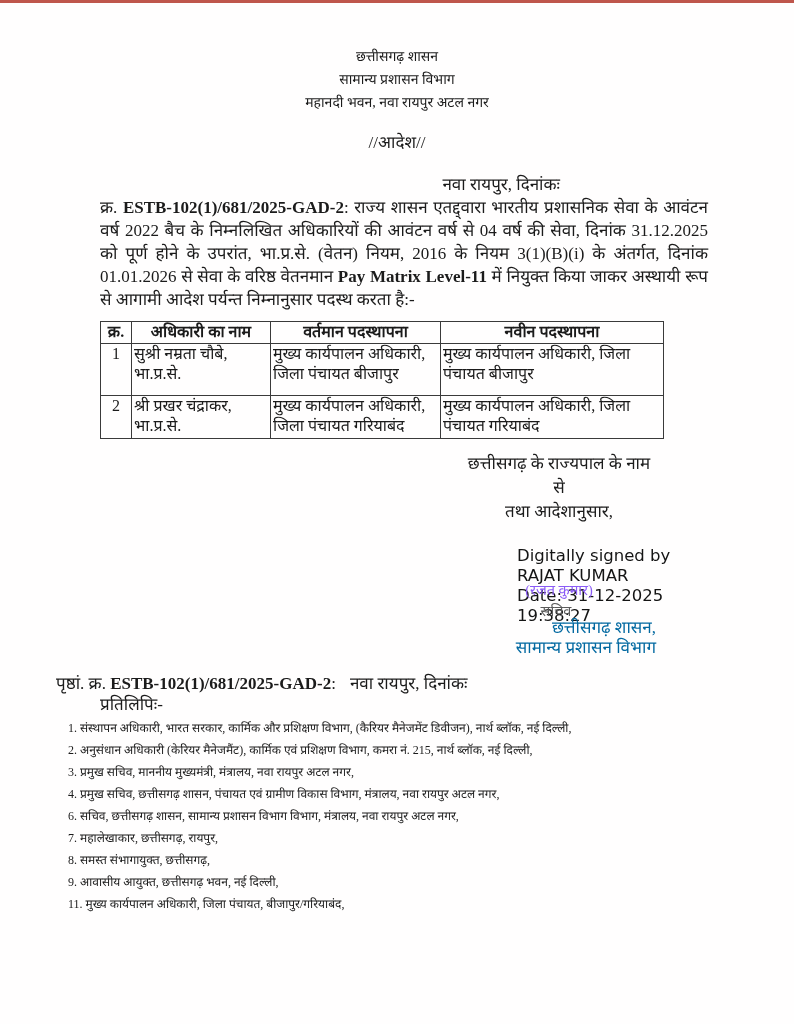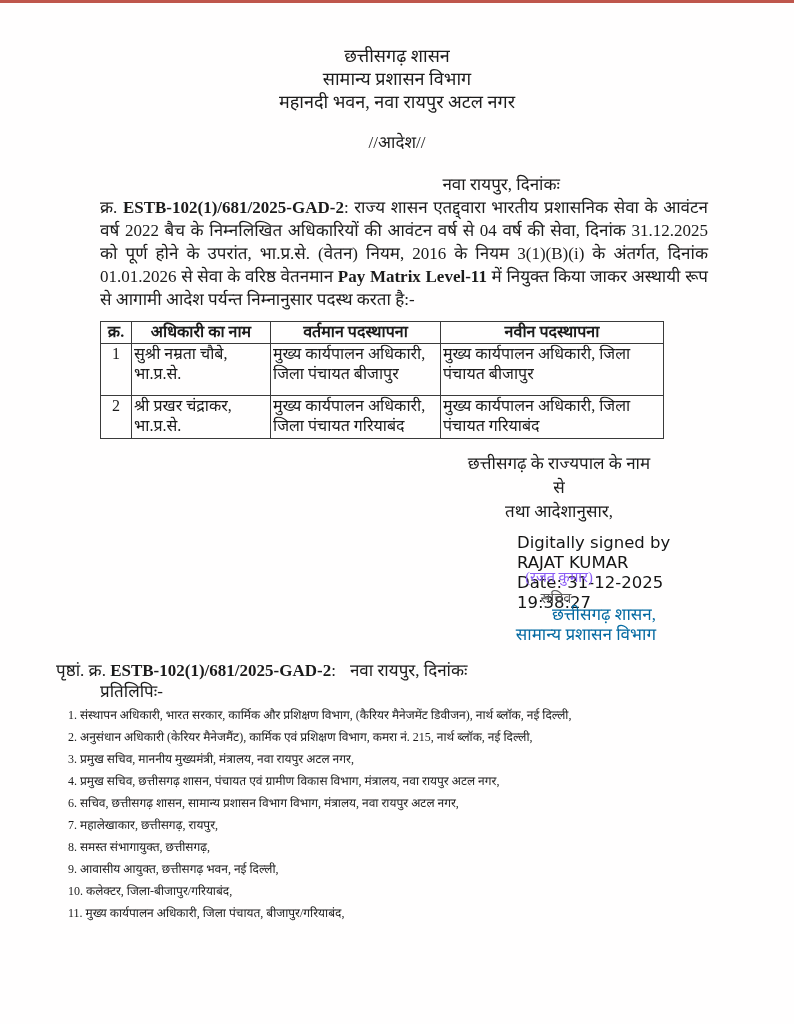--- a/index.html
+++ b/index.html
@@ -14,21 +14,21 @@
     color: #1b1b1b;
   }
   .accent-bar {
     width: 100%;
     height: 3px;
     background: #bf564c;
   }
   .doc-header {
     margin-top: 42px;
     text-align: center;
-    font-size: 18px;
+    font-size: 14px;
     line-height: 23px;
   }
   .order-heading {
     margin-top: 16px;
     text-align: center;
     font-size: 17px;
   }
   .dateline-top {
     margin-top: 19px;
     text-align: right;
@@ -68,21 +68,21 @@
   .issued-by {
     margin: 13px 0 0 460px;
     width: 198px;
     text-align: center;
     font-size: 17px;
     line-height: 24px;
   }
   .sig-cluster {
     position: relative;
     height: 125px;
-    margin-top: 5px;
+    margin-top: 18px;
   }
   .digital-sig {
     position: absolute;
     left: 517px;
     top: 4px;
     font-family: "DejaVu Sans", "Liberation Sans", sans-serif;
     font-size: 16.5px;
     line-height: 20px;
     color: #141414;
     white-space: nowrap;
@@ -207,17 +207,16 @@
 
   <div class="copy-list">
     <div class="copy-item">1. संस्थापन अधिकारी, भारत सरकार, कार्मिक और प्रशिक्षण विभाग, (कैरियर मैनेजमेंट डिवीजन), नार्थ ब्लॉक, नई दिल्ली,</div>
     <div class="copy-item">2. अनुसंधान अधिकारी (केरियर मैनेजमैंट), कार्मिक एवं प्रशिक्षण विभाग, कमरा नं. 215, नार्थ ब्लॉक, नई दिल्ली,</div>
     <div class="copy-item">3. प्रमुख सचिव, माननीय मुख्यमंत्री, मंत्रालय, नवा रायपुर अटल नगर,</div>
     <div class="copy-item">4. प्रमुख सचिव, छत्तीसगढ़ शासन, पंचायत एवं ग्रामीण विकास विभाग, मंत्रालय, नवा रायपुर अटल नगर,</div>
     <div class="copy-item">6. सचिव, छत्तीसगढ़ शासन, सामान्य प्रशासन विभाग विभाग, मंत्रालय, नवा रायपुर अटल नगर,</div>
     <div class="copy-item">7. महालेखाकार, छत्तीसगढ़, रायपुर,</div>
     <div class="copy-item">8. समस्त संभागायुक्त, छत्तीसगढ़,</div>
     <div class="copy-item">9. आवासीय आयुक्त, छत्तीसगढ़ भवन, नई दिल्ली,</div>
-    <div class="copy-item">10. कलेक्टर, जिला-बीजापुर/गरियाबंद,</div>
     <div class="copy-item">11. मुख्य कार्यपालन अधिकारी, जिला पंचायत, बीजापुर/गरियाबंद,</div>
   </div>
 
 </div>
 
 </body></html>

